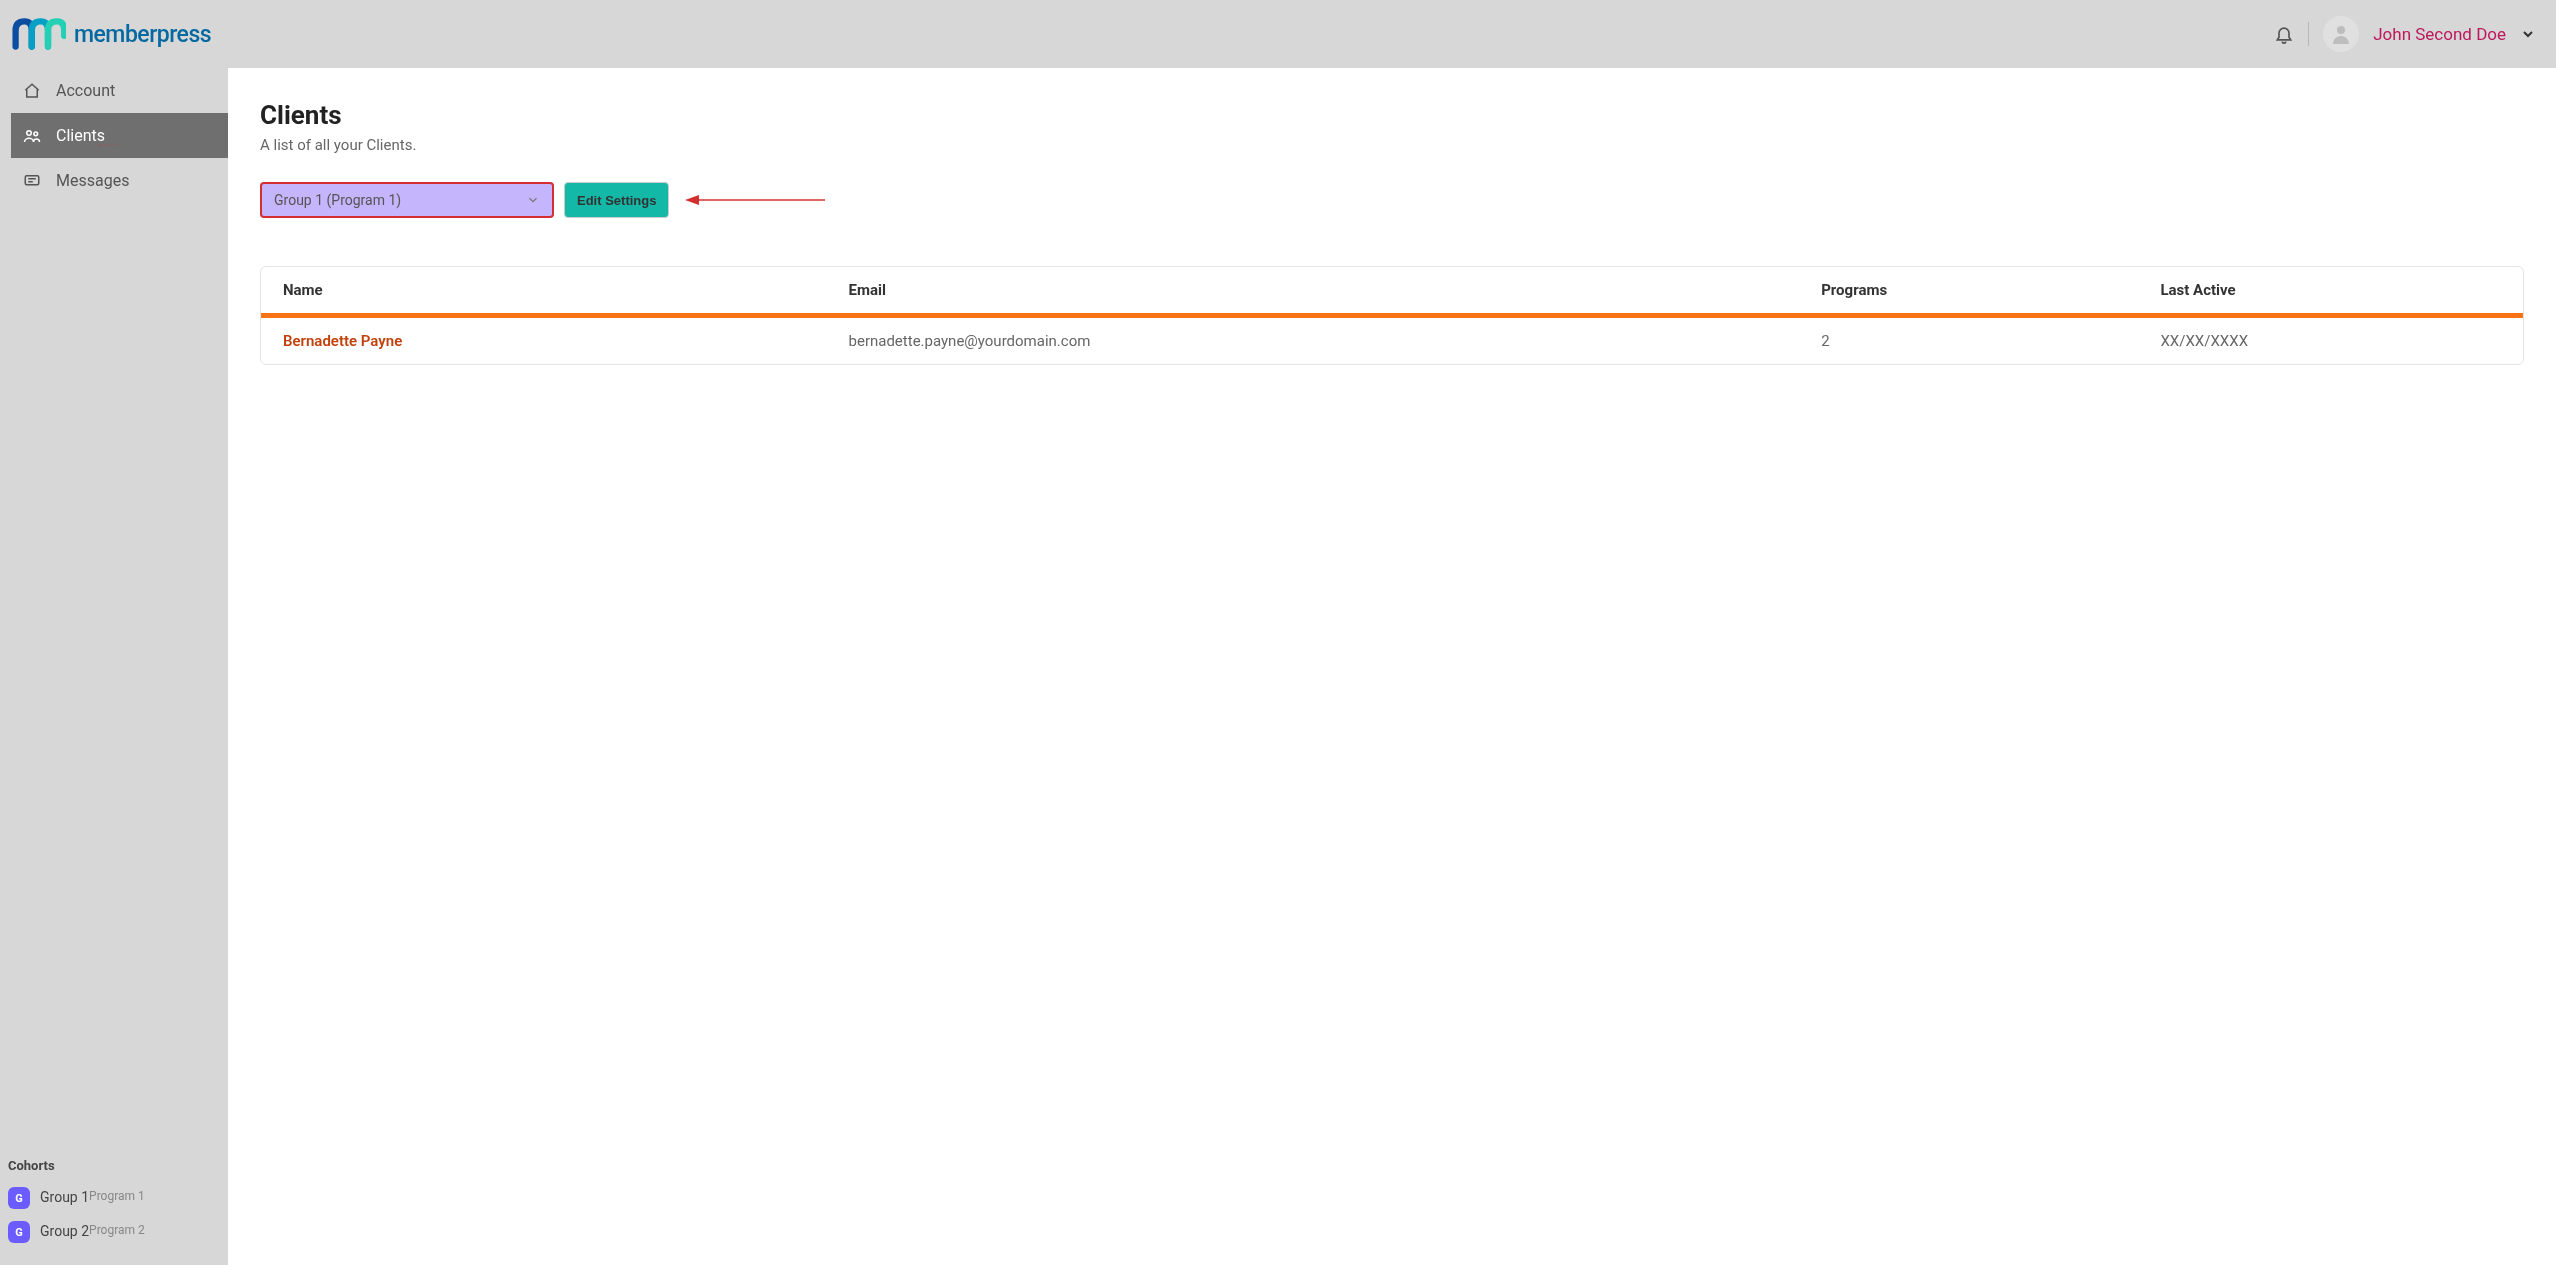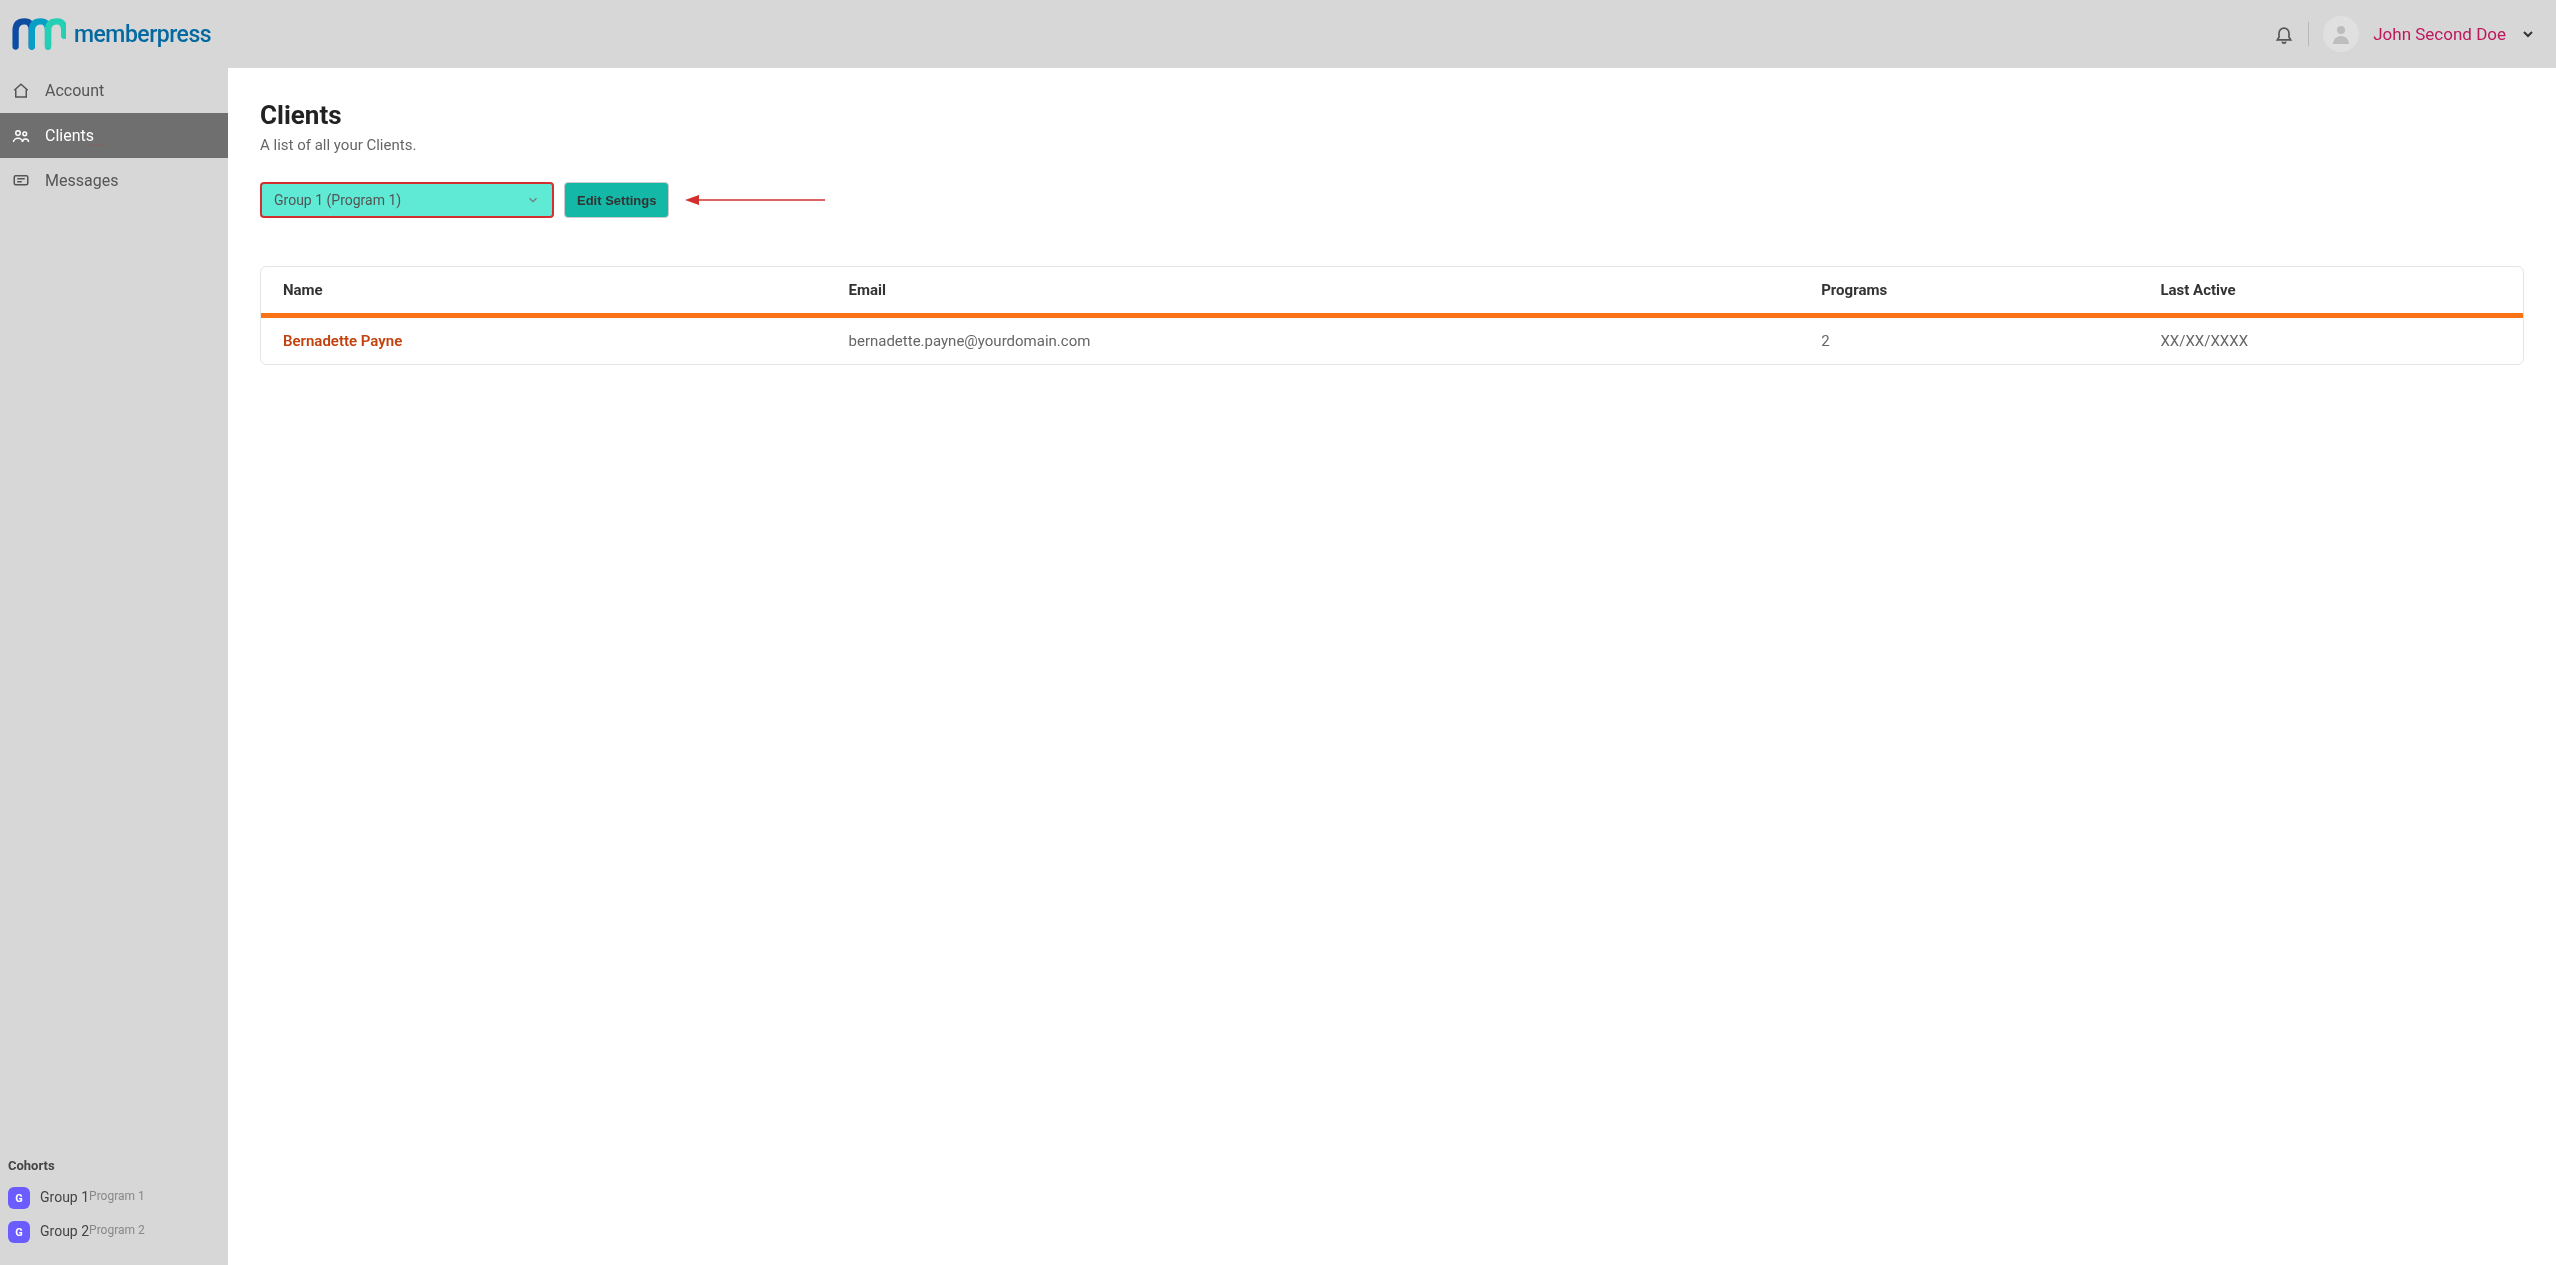--- a/index.html
+++ b/index.html
@@ -40,21 +40,21 @@
 
   
   .sidebar {
     width: 228px;
     background: #d7d7d7;
     display: flex;
     flex-direction: column;
     padding-top: 0;
     border-top: none;
   }
-  .sidebar-top { flex: 1; }
+  .sidebar-top { flex: 1; margin-left: 11px; }
   .nav-item {
     display: flex; align-items: center;
     gap: 15px;
     padding: 13px 12px;
     font-size: 16px;
     color: #555;
     cursor: pointer;
     position: relative;
   }
   .nav-item svg { width: 18px; height: 18px; color: #555; }
@@ -95,21 +95,21 @@
 
   .controls-row {
     display: flex; align-items: center; gap: 10px;
     margin-top: 28px;
     position: relative;
   }
   .group-select {
     width: 294px; height: 36px;
     border: 2px solid #d32f2f;
     border-radius: 4px;
-    background: #5eead4;
+    background: #c4b5fd;
     display: flex; align-items: center; justify-content: space-between;
     padding: 0 12px;
     font-size: 14px; color: #555;
     cursor: pointer;
   }
   .group-select svg { width: 14px; height: 14px; color: #777; }
   .edit-btn {
     height: 36px;
     border: 1px solid #ccc;
     background: #14b8a6;

